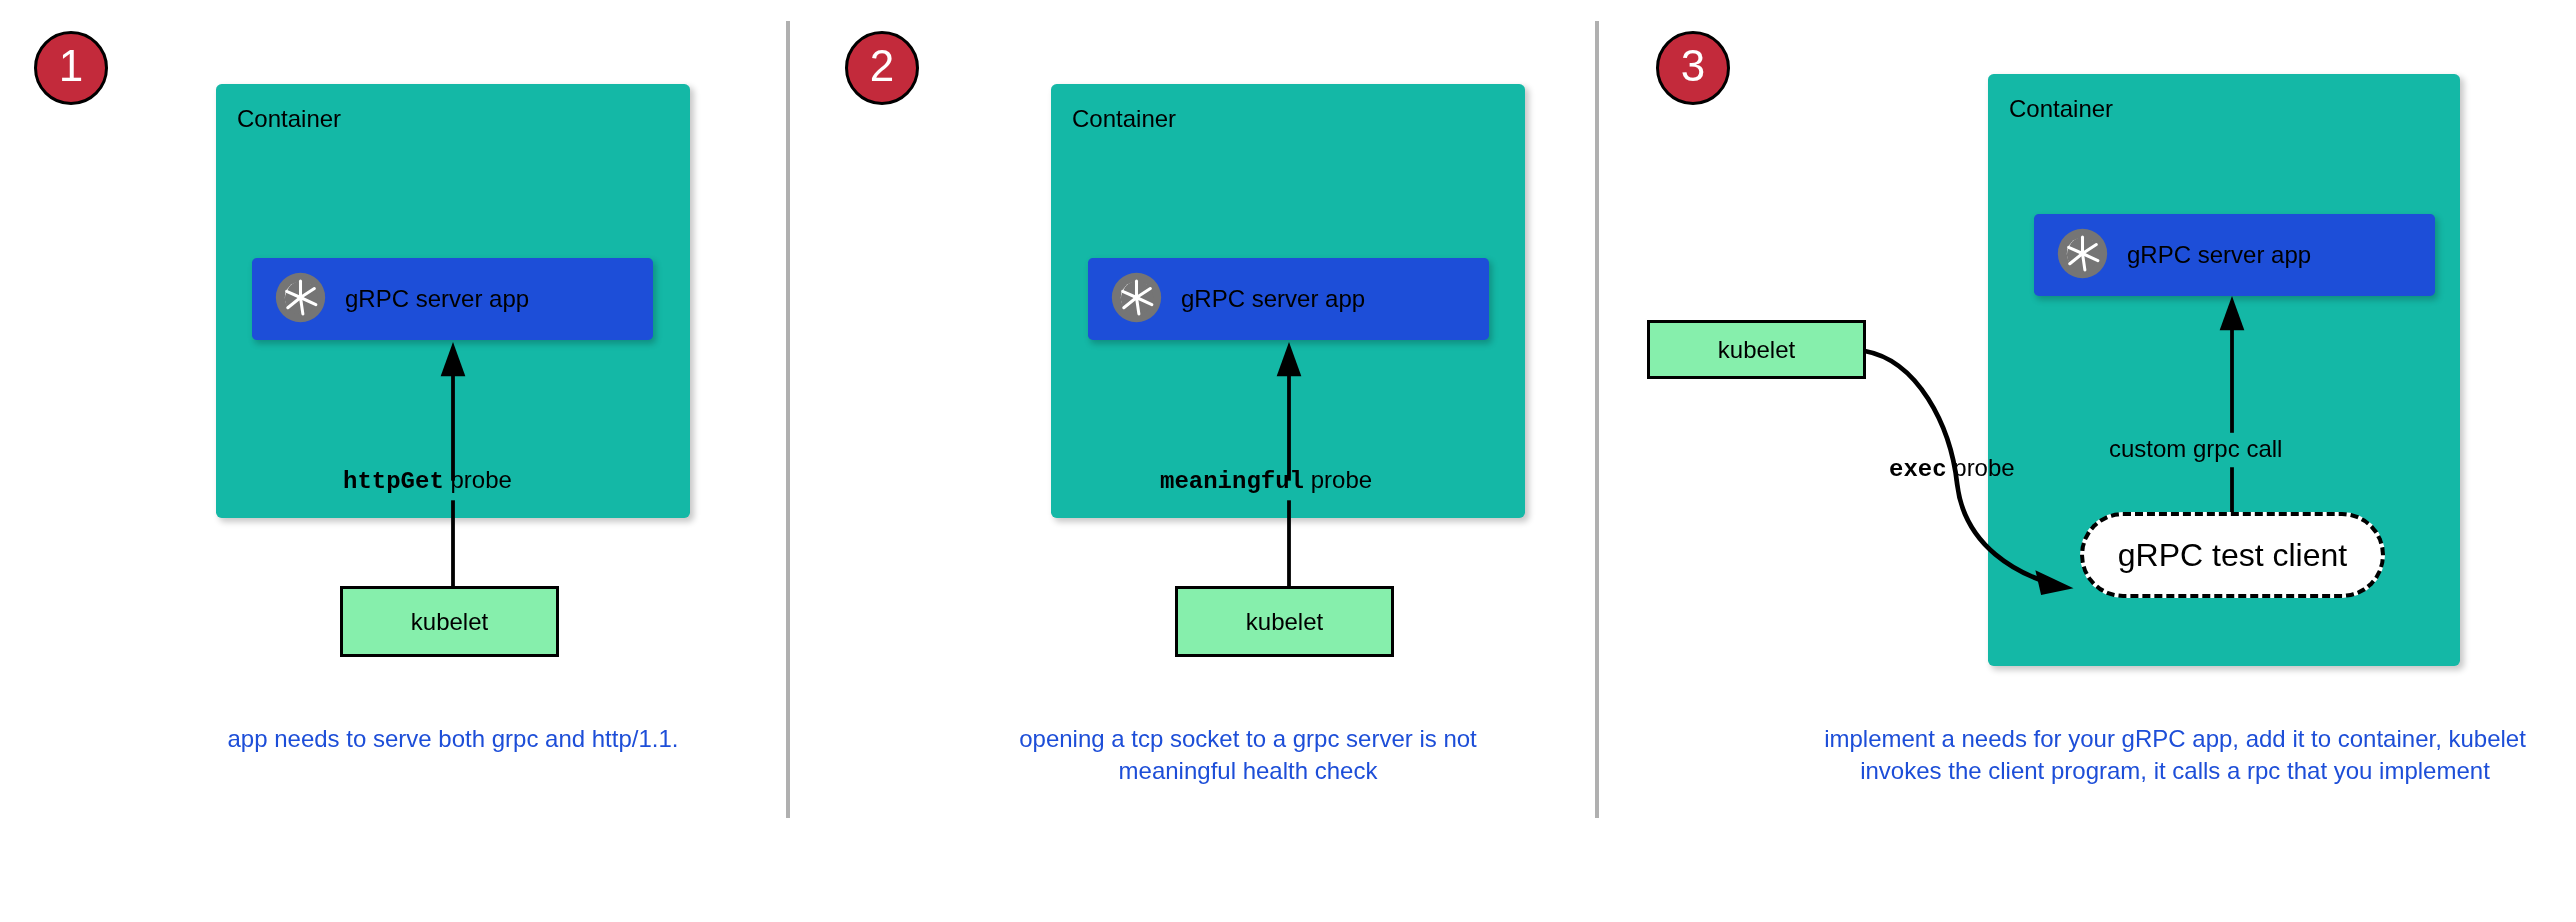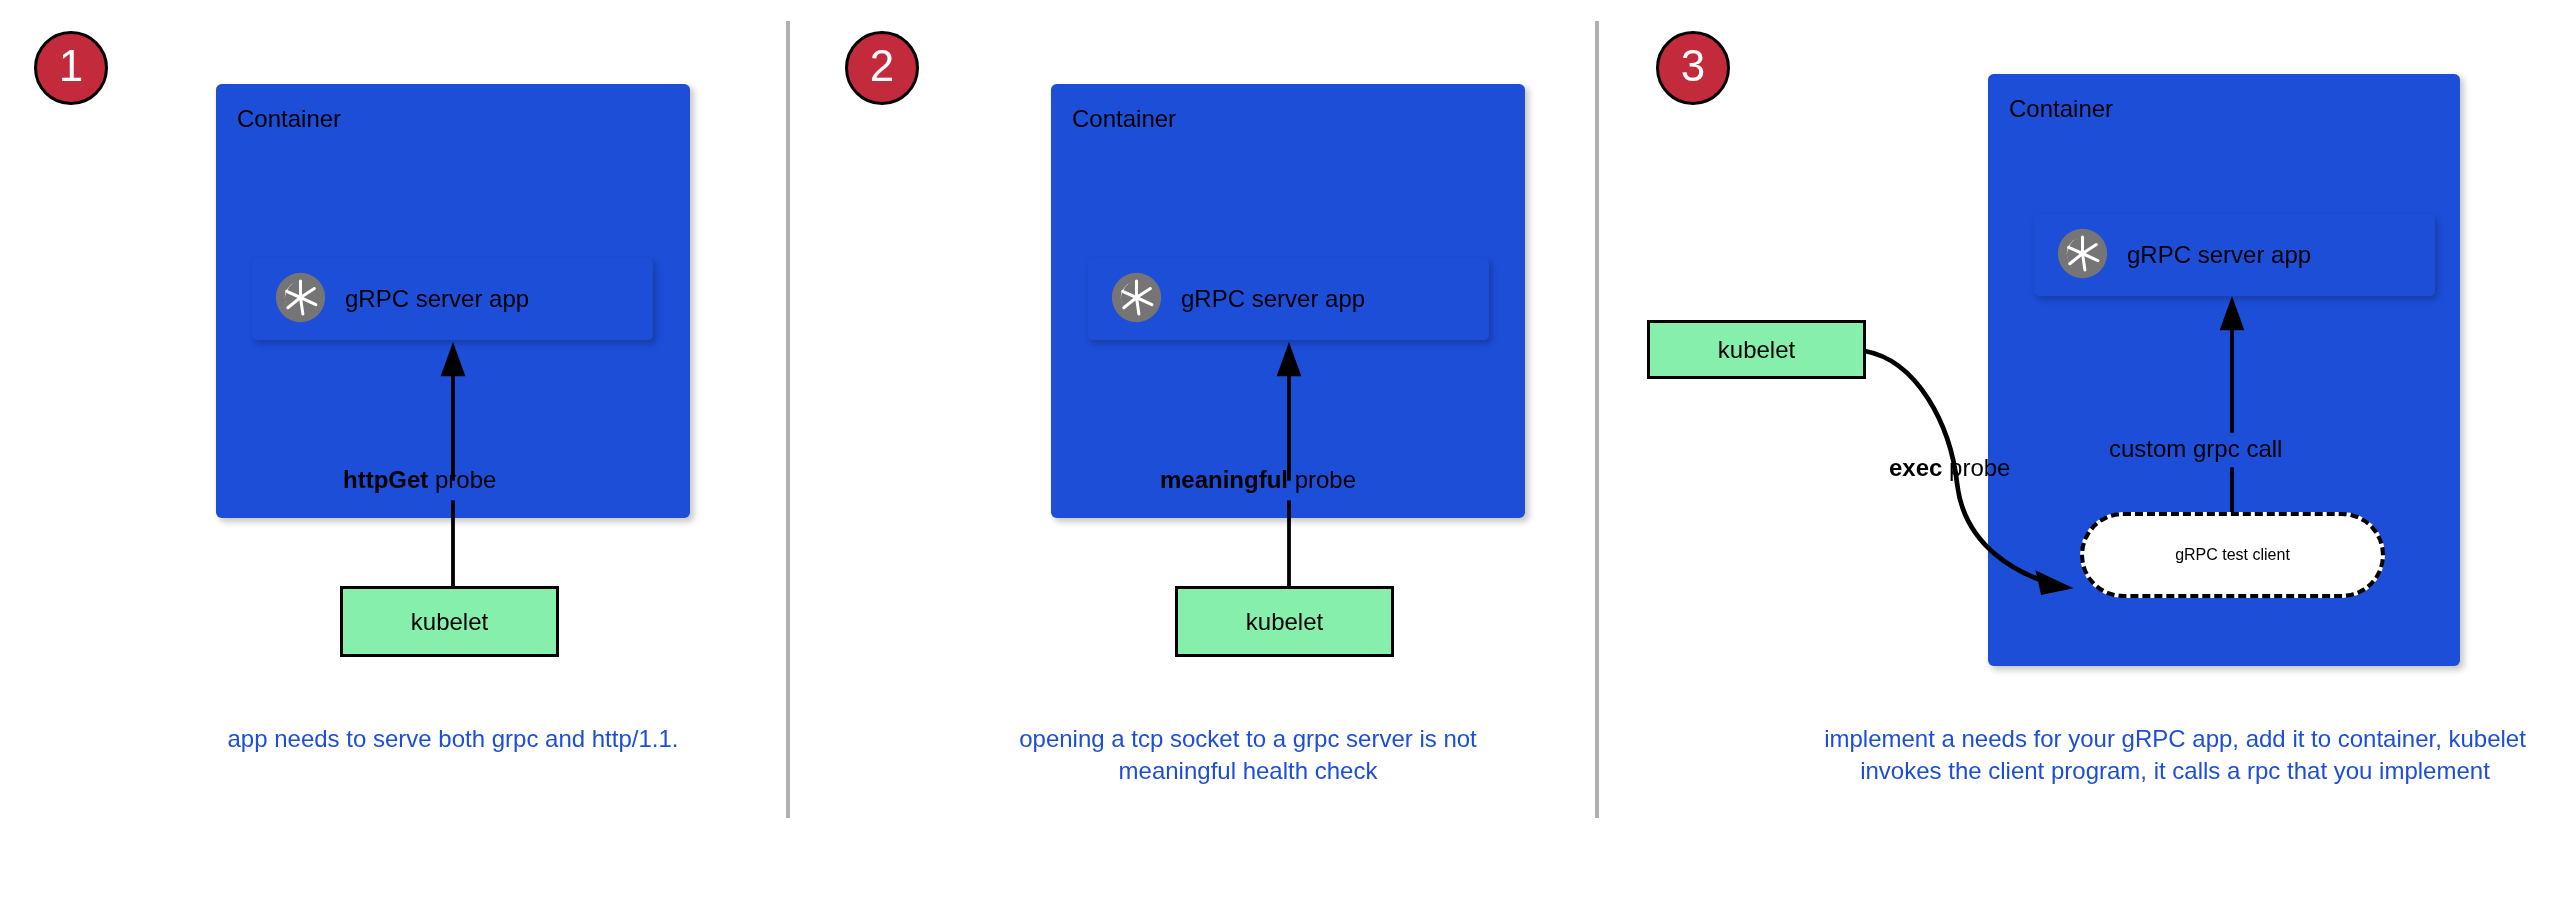--- a/index.html
+++ b/index.html
@@ -46,21 +46,21 @@
     color: #ffffff;
     font-size: 44px;
     line-height: 1;
     font-weight: 400;
   }
   .badge span { transform: translateY(-1.9px); }
 
   
   .container-box {
     position: absolute;
-    background: #1d4ed8;
+    background: #14b8a6;
     border-radius: 5.7px;
     box-shadow: 3.8px 3.8px 6.7px rgba(0,0,0,0.22);
   }
   .container-label {
     position: absolute;
     left: 21px;
     top: 21px;
     font-size: 24px;
     color: #000000;
     white-space: nowrap;
@@ -100,40 +100,40 @@
   
   .dashed-pill {
     position: absolute;
     background: #ffffff;
     border: 4.8px dashed #000000;
     border-radius: 50px;
     box-sizing: border-box;
     display: flex;
     align-items: center;
     justify-content: center;
-    font-size: 16px;
+    font-size: 32px;
     white-space: nowrap;
   }
 
   
   .connector {
     position: absolute;
     overflow: visible;
     pointer-events: none;
   }
 
   
   .edge-label {
     position: absolute;
     font-size: 24px;
     white-space: nowrap;
     background: transparent;
     text-align: left;
   }
-  .edge-label b { font-weight: 700; }
+  .edge-label b { font-weight: 700; font-family: Liberation Mono, monospace; }
 
   
   .caption {
     position: absolute;
     font-size: 24px;
     line-height: 1.32;
     text-align: center;
     color: #1d4ed8;
   }
 </style>

